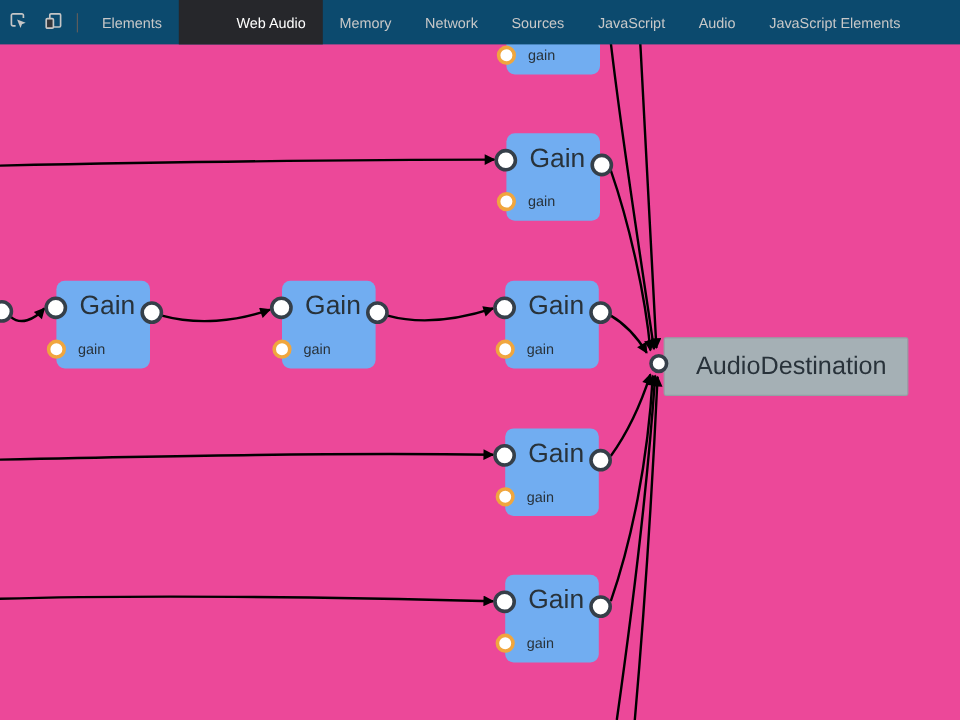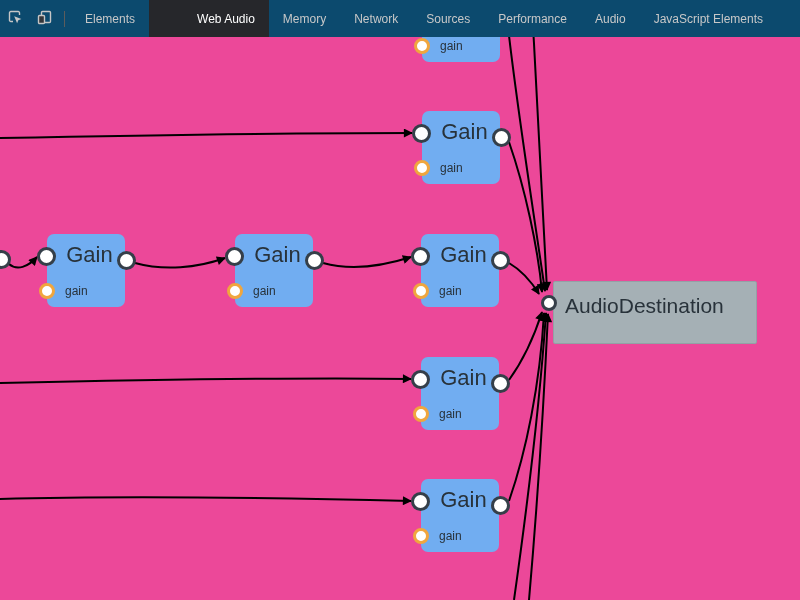--- a/index.html
+++ b/index.html
@@ -47,22 +47,22 @@
     background:#fff;border:3px solid #353f49;border-radius:50%;
   }
   .port.in{left:-10px;top:13px;}
   .port.out{left:70px;top:17px;}
   .param-port{
     position:absolute;box-sizing:border-box;width:16px;height:16px;
     background:#fff;border:3px solid #f0a63e;border-radius:50%;
     left:-8px;top:49px;
   }
   .dest-node{
-    position:absolute;width:204px;height:63px;box-sizing:border-box;
-    border:1px solid #94a0a5;border-radius:2px;
+    position:absolute;width:204px;height:49px;box-sizing:border-box;
+    border:1px solid #94a0a5;border-radius:2px;padding-left:15px;
   }
   .dest-title{
     display:block;line-height:47px;padding-left:11px;font-size:21px;color:#28323a;
     white-space:nowrap;overflow:hidden;
   }
   .dest-port{
     position:absolute;box-sizing:border-box;width:16px;height:16px;
     background:#fff;border:3px solid #353f49;border-radius:50%;
     left:-13px;top:13px;
   }
@@ -91,21 +91,21 @@
       </svg>
     </span>
   </button>
   <div class="tb-sep"></div>
   <div class="tabs" id="tabs">
       <div class="tab">Elements</div>
       <div class="tab selected">Web Audio</div>
       <div class="tab">Memory</div>
       <div class="tab">Network</div>
       <div class="tab">Sources</div>
-      <div class="tab">Performance</div>
+      <div class="tab">JavaScript</div>
       <div class="tab">Audio</div>
       <div class="tab">JavaScript Elements</div>
     </div>
 </div>
 
 <div class="canvas" id="canvas">
   <svg class="edges" id="edges" width="800" height="573">
     <defs>
       <marker id="arrow" viewBox="0 0 10 10" refX="9" refY="5" markerWidth="11" markerHeight="9" markerUnits="userSpaceOnUse" orient="auto">
         <path d="M0,0 L10,5 L0,10 z" fill="#000"></path>

